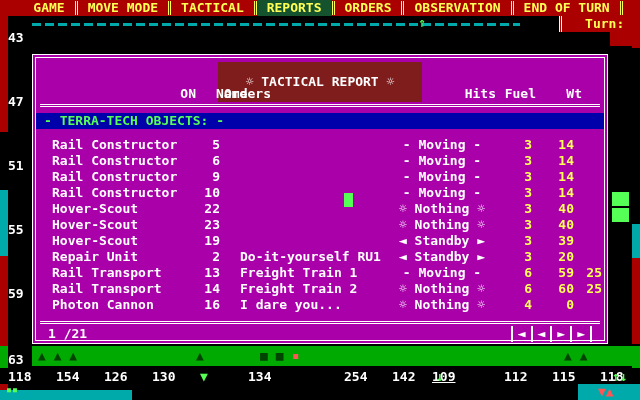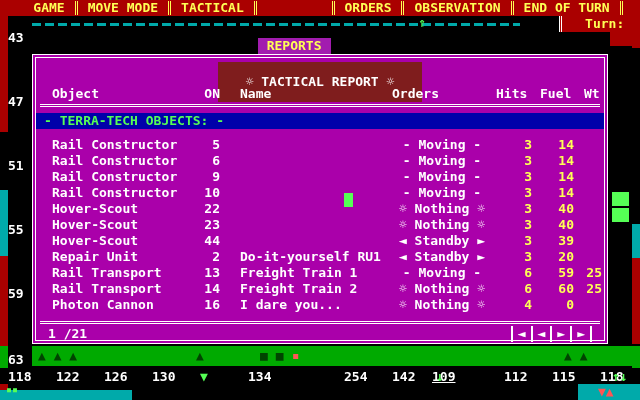--- a/index.html
+++ b/index.html
@@ -5,21 +5,21 @@
   html,body { margin:0; padding:0; background:#000; }
   body { width:640px; height:400px; position:relative; overflow:hidden;
          font-family:"DejaVu Sans Mono","DejaVu Sans",monospace; font-weight:bold;
          font-size:13px; line-height:16px; }
   .abs { position:absolute;justify-content:center; }
 
   
   .menubar { left:0; top:0; width:640px; height:16px; background:#AA0000; color:#FFFF55;
              display:flex; align-items:stretch; padding-left:8px; box-sizing:border-box; }
   .menu-item { padding:0 9px; height:16px; line-height:16px; white-space:nowrap; }
-  .menu-item.active { background:#a21caf;margin-top:38px; }
+  .menu-item.active { background:#14532d; }
   .menu-sep { width:0; border-left:3px double #FFFF55; margin:1px 1px; }
 
   
   .turnbar { left:524px; top:16px; width:116px; height:16px; background:#AA0000;
              border-left:3px double #FFFFFF; box-sizing:border-box; color:#FFFF55;
              display:flex; align-items:center; padding-left:10px;margin-left:35px; }
   .turn-value { background:#000; color:#FFFF55; padding:0 6px; margin-left:10px; }
 
   
   .strip { position:absolute; }
@@ -34,21 +34,21 @@
   .dialog { left:32px; top:54px; width:576px; height:290px; background:#AA00AA;
             border:4px double #FFFFFF; box-sizing:border-box; color:#FFFFFF; position:absolute; }
   .dlg-title-row { margin-top:4px; height:16px; text-align:center; }
   .dlg-title-chip { display:inline-block; background:#7f1d1d; color:#FFFFFF; padding:12px 28px; }
   .grid7 { display:grid; grid-template-columns:160px 24px 168px 108px 44px 44px 20px;
            height:16px; line-height:16px; }
   .hdr { margin-top:8px; }
   .c-obj { padding-left:16px; } .c-on { text-align:right; } .c-nm { padding-left:20px; }
   .c-ord { text-align:center; }
   .h-ord { text-align:left; padding-left:4px; }
-  .h-hits,.h-fuel,.h-wt { text-align:left; }
+  .h-hits,.h-fuel,.h-wt { text-align:right; }
   .h-fuel { padding-right:4px; } .h-wt { padding-right:2px; }
   .c-num { text-align:right; color:#FFFF55; }
   .c-hits { padding-right:8px; } .c-fuel { padding-right:10px; } .c-wt { padding-right:2px; }
   .dlg-line { height:0; border-top:3px double #FFFFFF; margin:2px 4px 0 4px; }
   .section-bar { margin-top:6px; height:16px; background:#0000AA; color:#55FF55; padding-left:8px; }
   .rows { margin-top:8px; }
   .row-cursor { position:absolute; left:308px; top:135px; width:9px; height:14px; background:#55FF55; }
   .dlg-line2 { height:0; border-top:3px double #FFFFFF; margin:8px 4px 2px 4px; }
   .status-row { display:flex; justify-content:space-between; padding:0 12px; height:16px; }
   .pager { display:flex; }
@@ -106,21 +106,21 @@
 <span class="abs coord" style="left:8px; top:352px;">63</span>
 
 <div class="abs map-strip-bottom"></div>
 <span class="abs darkgreen" style="left:38px;  top:348px;">▲ ▲ ▲</span>
 <span class="abs darkgreen" style="left:196px; top:348px;">▲</span>
 <span class="abs darkgreen" style="left:260px; top:348px;">■ ■</span>
 <span class="abs redtxt" style="left:292px; top:348px;">▪</span>
 <span class="abs darkgreen" style="left:564px; top:348px;">▲ ▲</span>
 
 <span class="abs coord" style="left:8px;   top:369px;">118</span>
-<span class="abs coord" style="left:56px;  top:369px;">122</span>
+<span class="abs coord" style="left:56px;  top:369px;">154</span>
 <span class="abs coord" style="left:104px; top:369px;">126</span>
 <span class="abs coord" style="left:152px; top:369px;">130</span>
 <span class="abs coord" style="left:248px; top:369px;">134</span>
 <span class="abs coord" style="left:344px; top:369px;">254</span>
 <span class="abs coord" style="left:392px; top:369px;">142</span>
 <span class="abs coord" style="left:432px; top:369px;text-decoration:underline;">109</span>
 <span class="abs coord" style="left:504px; top:369px;">112</span>
 <span class="abs coord" style="left:552px; top:369px;">115</span>
 <span class="abs coord" style="left:600px; top:369px;">118</span>
 
@@ -133,21 +133,20 @@
 <div class="strip teal" style="left:578px; top:384px; width:62px; height:16px;"></div>
 <span class="abs redtxt" style="left:598px; top:384px;">▼▲</span>
 
 <div class="dialog">
 
   <div class="dlg-title-row">
     <span class="dlg-title-chip">☼ TACTICAL REPORT ☼</span>
   </div>
 
   <div class="grid7 hdr">
-    <span class="c-obj">Object</span>
     <span class="c-on">ON</span>
     <span class="c-nm">Name</span>
     <span class="h-ord">Orders</span>
     <span class="h-hits">Hits</span>
     <span class="h-fuel">Fuel</span>
     <span class="h-wt">Wt</span>
   </div>
 
   <div class="dlg-line"></div>
 
@@ -212,21 +211,21 @@
       <span class="c-on">23</span>
       <span class="c-nm"></span>
       <span class="c-ord">☼ Nothing ☼</span>
       <span class="c-num c-hits">3</span>
       <span class="c-num c-fuel">40</span>
       <span class="c-num c-wt"></span>
     </div>
 
     <div class="grid7">
       <span class="c-obj">Hover-Scout</span>
-      <span class="c-on">44</span>
+      <span class="c-on">19</span>
       <span class="c-nm"></span>
       <span class="c-ord">◄ Standby ►</span>
       <span class="c-num c-hits">3</span>
       <span class="c-num c-fuel">39</span>
       <span class="c-num c-wt"></span>
     </div>
 
     <div class="grid7">
       <span class="c-obj">Repair Unit</span>
       <span class="c-on">2</span>

